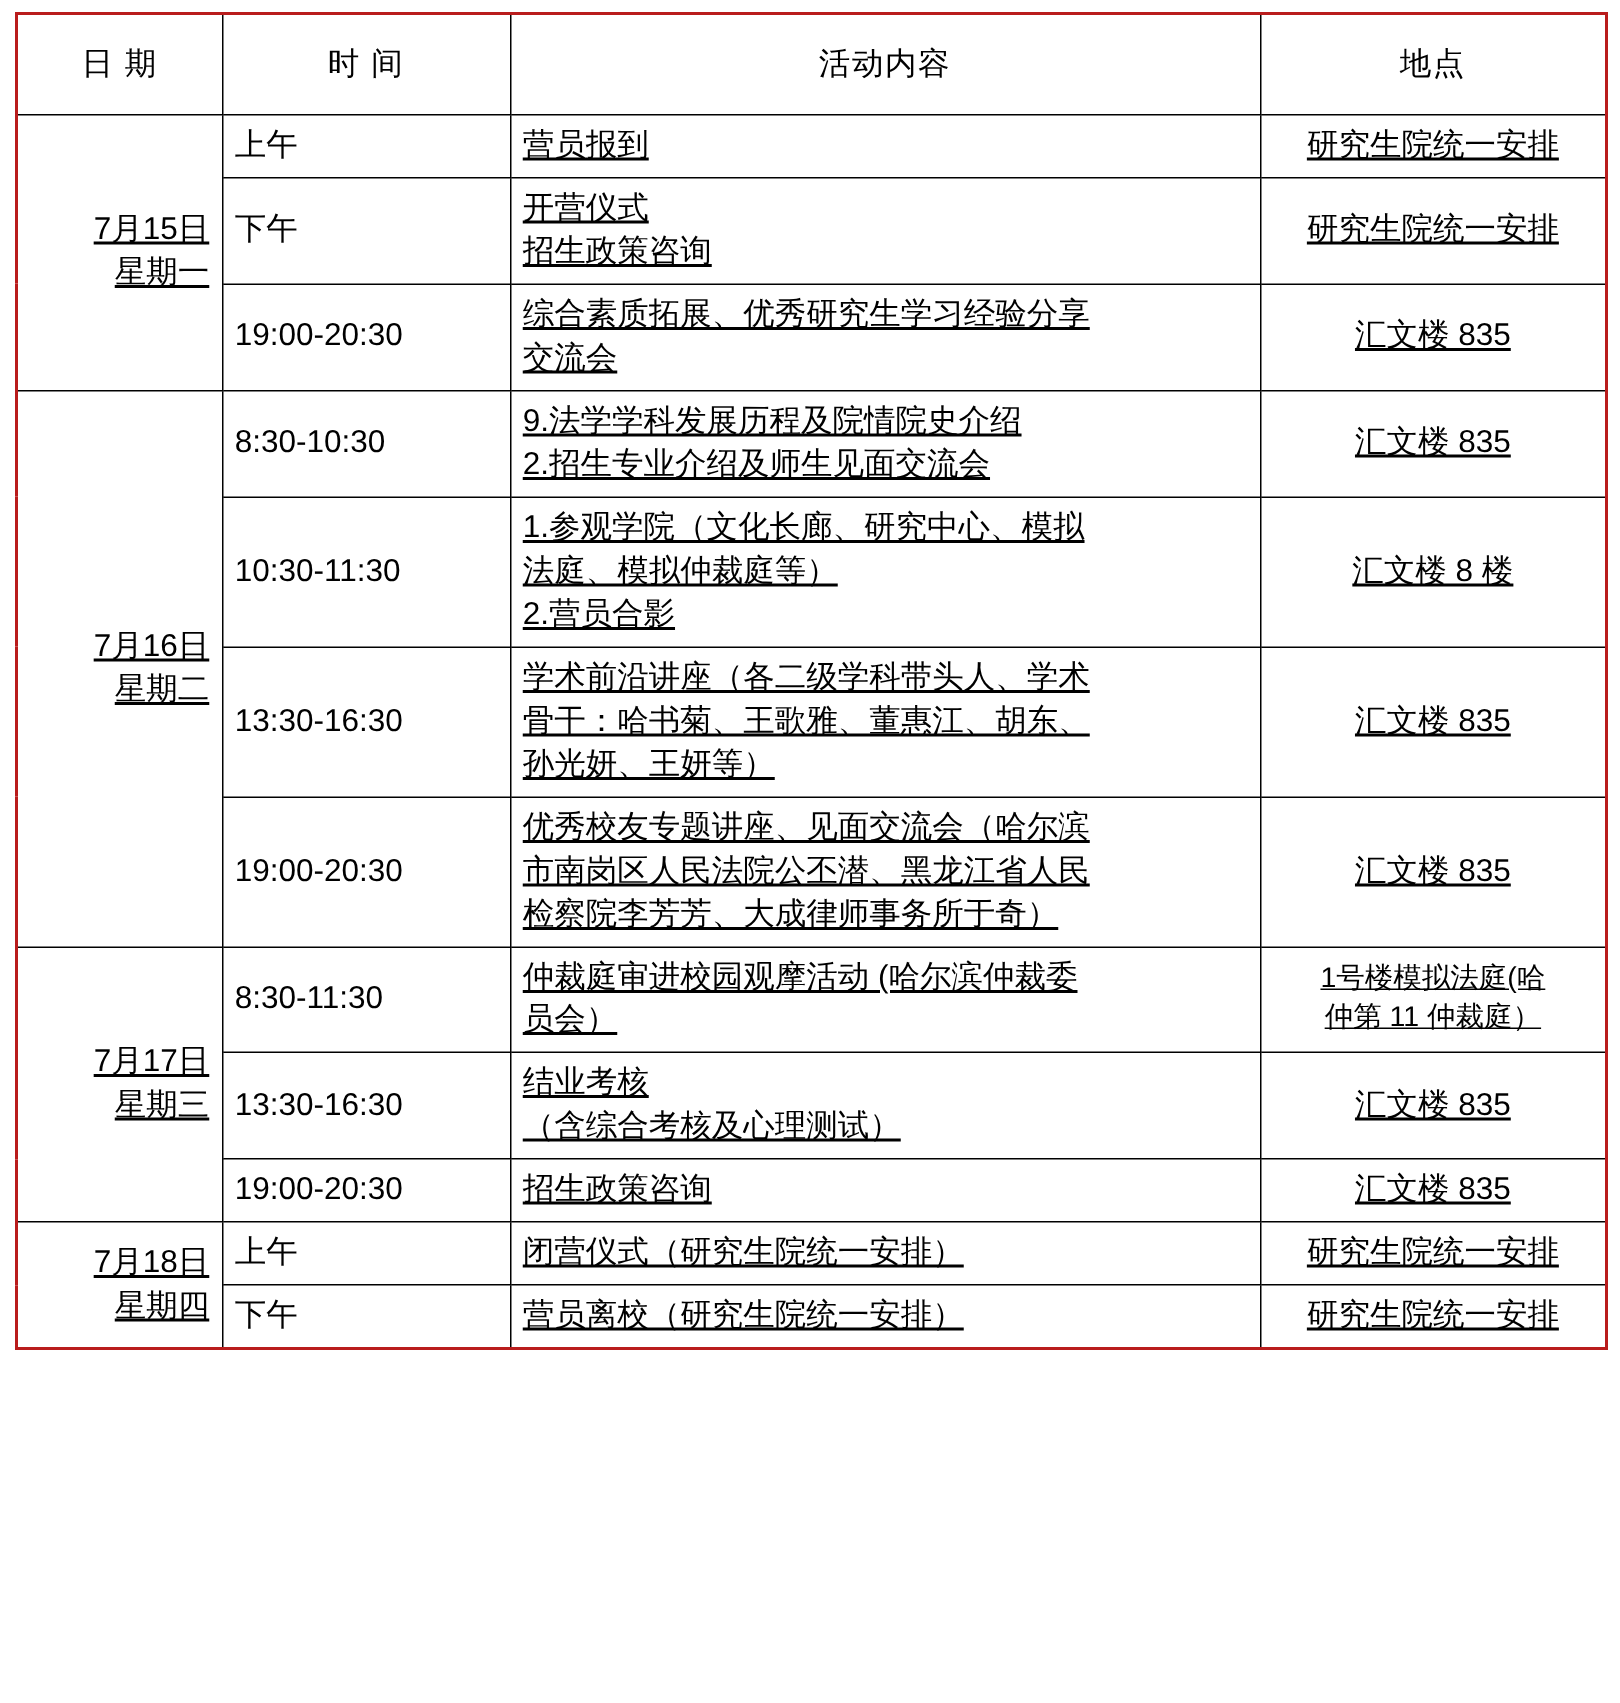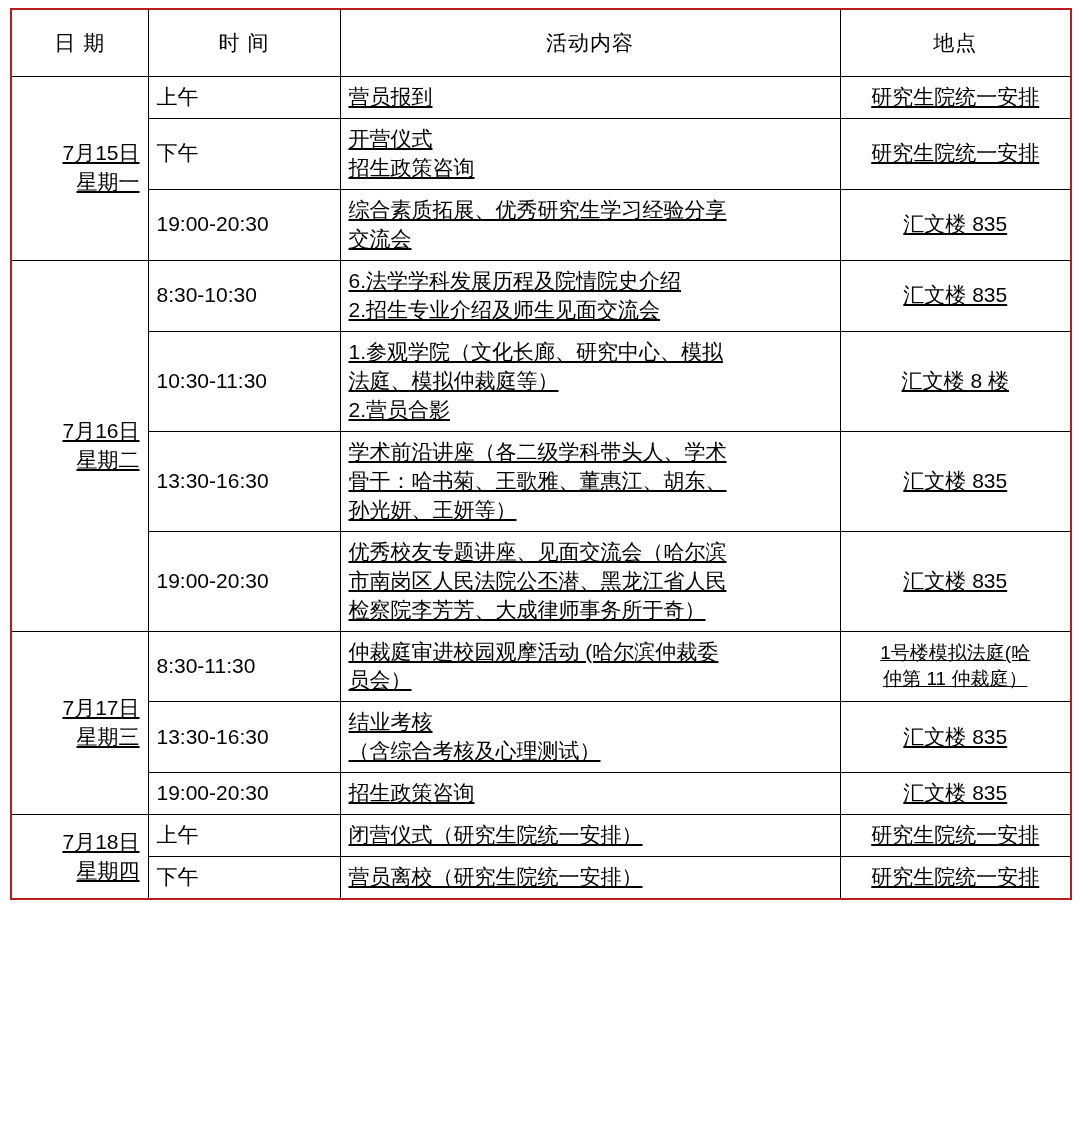--- a/index.html
+++ b/index.html
@@ -121,21 +121,21 @@
             <span class="ln">汇文楼 835</span>
           </td>
         </tr>
         <tr>
           <td class="date-cell" rowspan="4">
             <span class="ln">7月16日</span>
             <span class="ln">星期二</span>
           </td>
           <td class="time-cell">8:30-10:30</td>
           <td class="act-cell">
-            <span class="ln">6.法学学科发展历程及院情院史介绍</span>
+            <span class="ln">9.法学学科发展历程及院情院史介绍</span>
             <span class="ln">2.招生专业介绍及师生见面交流会</span>
           </td>
           <td class="place-cell">
             <span class="ln">汇文楼 835</span>
           </td>
         </tr>
         <tr>
           <td class="time-cell">10:30-11:30</td>
           <td class="act-cell">
             <span class="ln">1.参观学院（文化长廊、研究中心、模拟</span>

